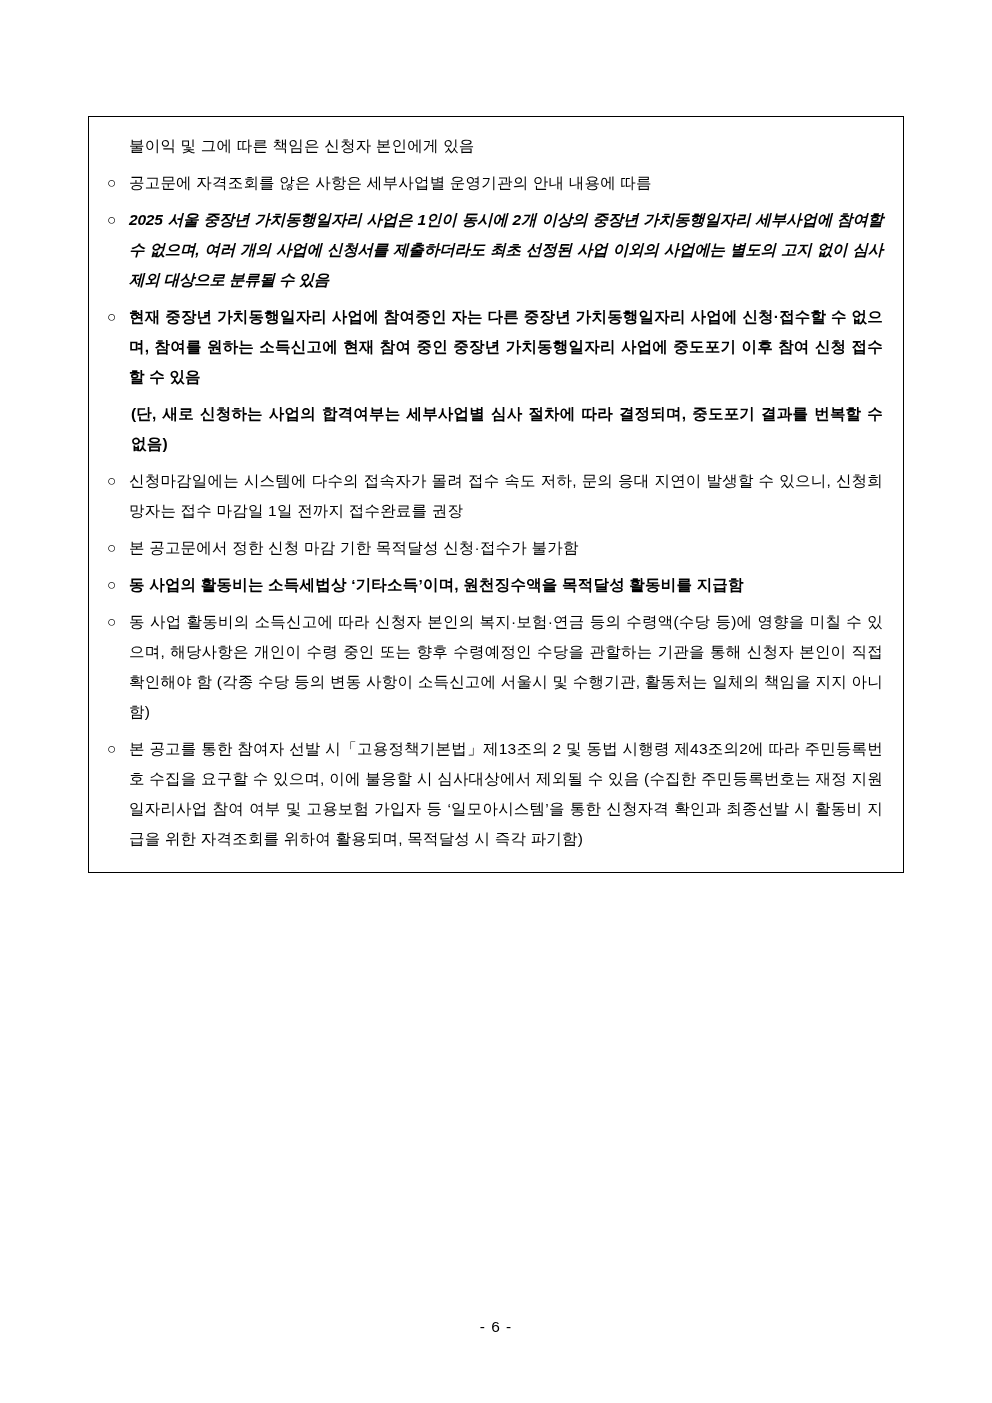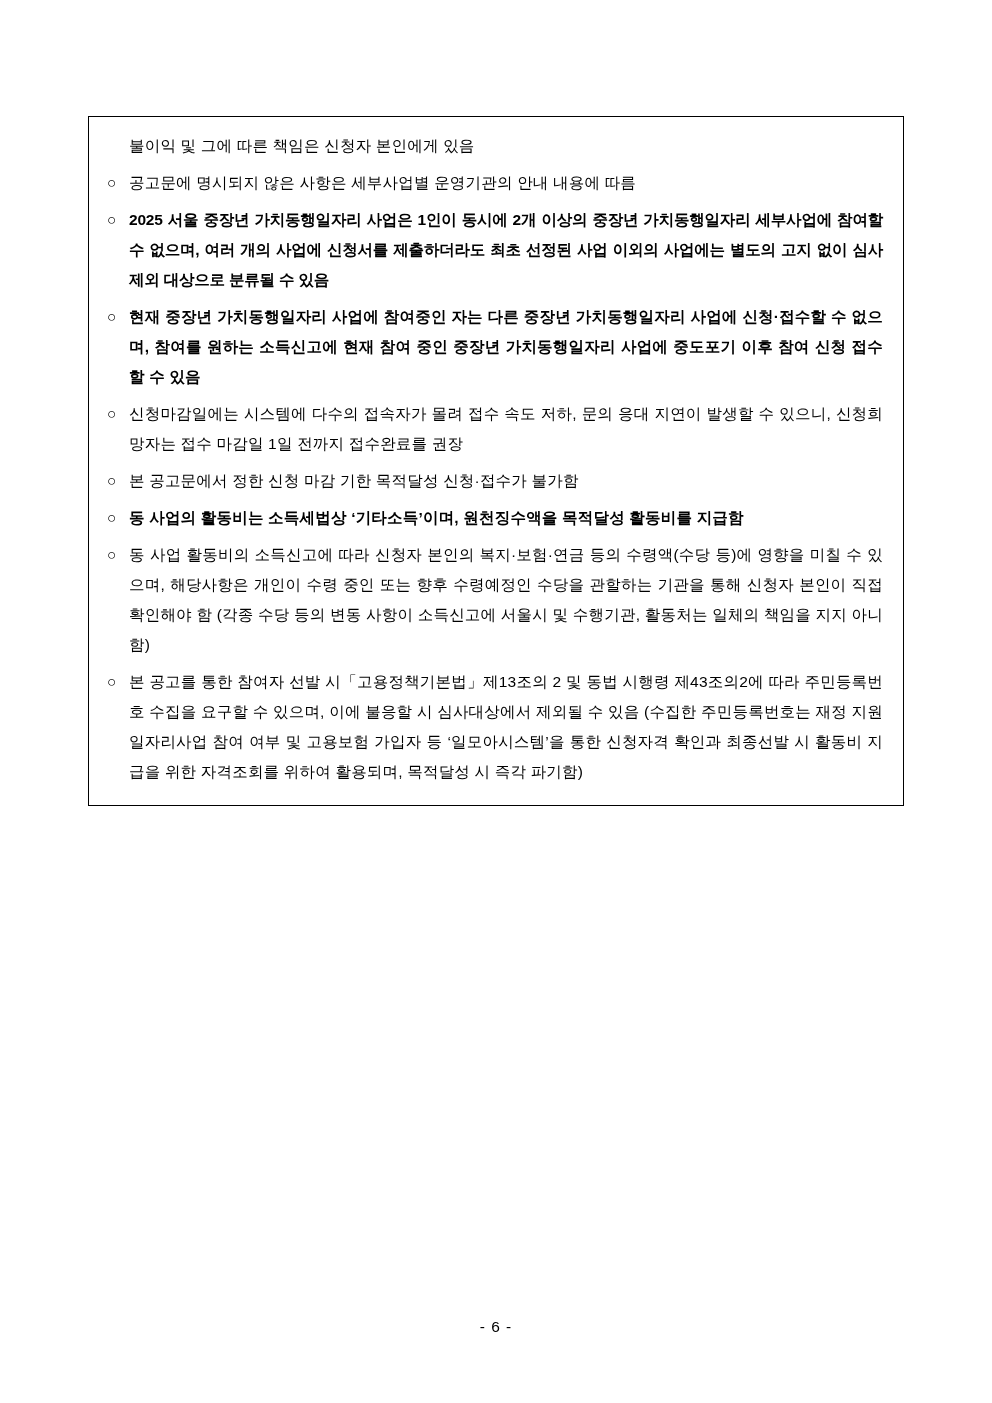--- a/index.html
+++ b/index.html
@@ -58,20 +58,21 @@
   }
   .bold .text,
   .bold .marker {
     font-weight: bold;
   }
   .indent .text {
     padding-left: 2px;
   }
   .tight .text {
     letter-spacing: -0.2px;
+    font-style: italic;
   }
   .page-number {
     position: absolute;
     left: 0;
     top: 1318px;
     width: 992px;
     text-align: center;
     font-size: 15.5px;
     letter-spacing: 1px;
   }
@@ -83,33 +84,37 @@
 
   <div class="notice-box">
 
     <div class="item">
       <span class="marker empty"></span>
       <span class="text">불이익 및 그에 따른 책임은 신청자 본인에게 있음</span>
     </div>
 
     <div class="item">
       <span class="marker">○</span>
-      <span class="text">공고문에 명시되지 않은 사항은 세부사업별 운영기관의 안내 내용에 따름</span>
+      <span class="text">공고문에 자격조회를 않은 사항은 세부사업별 운영기관의 안내 내용에 따름</span>
     </div>
 
     <div class="item bold tight">
       <span class="marker">○</span>
       <span class="text">2025 서울 중장년 가치동행일자리 사업은 1인이 동시에 2개 이상의 중장년 가치동행일자리 세부사업에 참여할 수 없으며, 여러 개의 사업에 신청서를 제출하더라도 최초 선정된 사업 이외의 사업에는 별도의 고지 없이 심사 제외 대상으로 분류될 수 있음</span>
     </div>
 
     <div class="item bold">
       <span class="marker">○</span>
       <span class="text">현재 중장년 가치동행일자리 사업에 참여중인 자는 다른 중장년 가치동행일자리 사업에 신청·접수할 수 없으며, 참여를 원하는 소득신고에 현재 참여 중인 중장년 가치동행일자리 사업에 중도포기 이후 참여 신청 접수할 수 있음</span>
     </div>
 
+    <div class="item bold indent">
+      <span class="marker empty"></span>
+      <span class="text">(단, 새로 신청하는 사업의 합격여부는 세부사업별 심사 절차에 따라 결정되며, 중도포기 결과를 번복할 수 없음)</span>
+    </div>
 
     <div class="item">
       <span class="marker">○</span>
       <span class="text">신청마감일에는 시스템에 다수의 접속자가 몰려 접수 속도 저하, 문의 응대 지연이 발생할 수 있으니, 신청희망자는 접수 마감일 1일 전까지 접수완료를 권장</span>
     </div>
 
     <div class="item">
       <span class="marker">○</span>
       <span class="text">본 공고문에서 정한 신청 마감 기한 목적달성 신청·접수가 불가함</span>
     </div>

